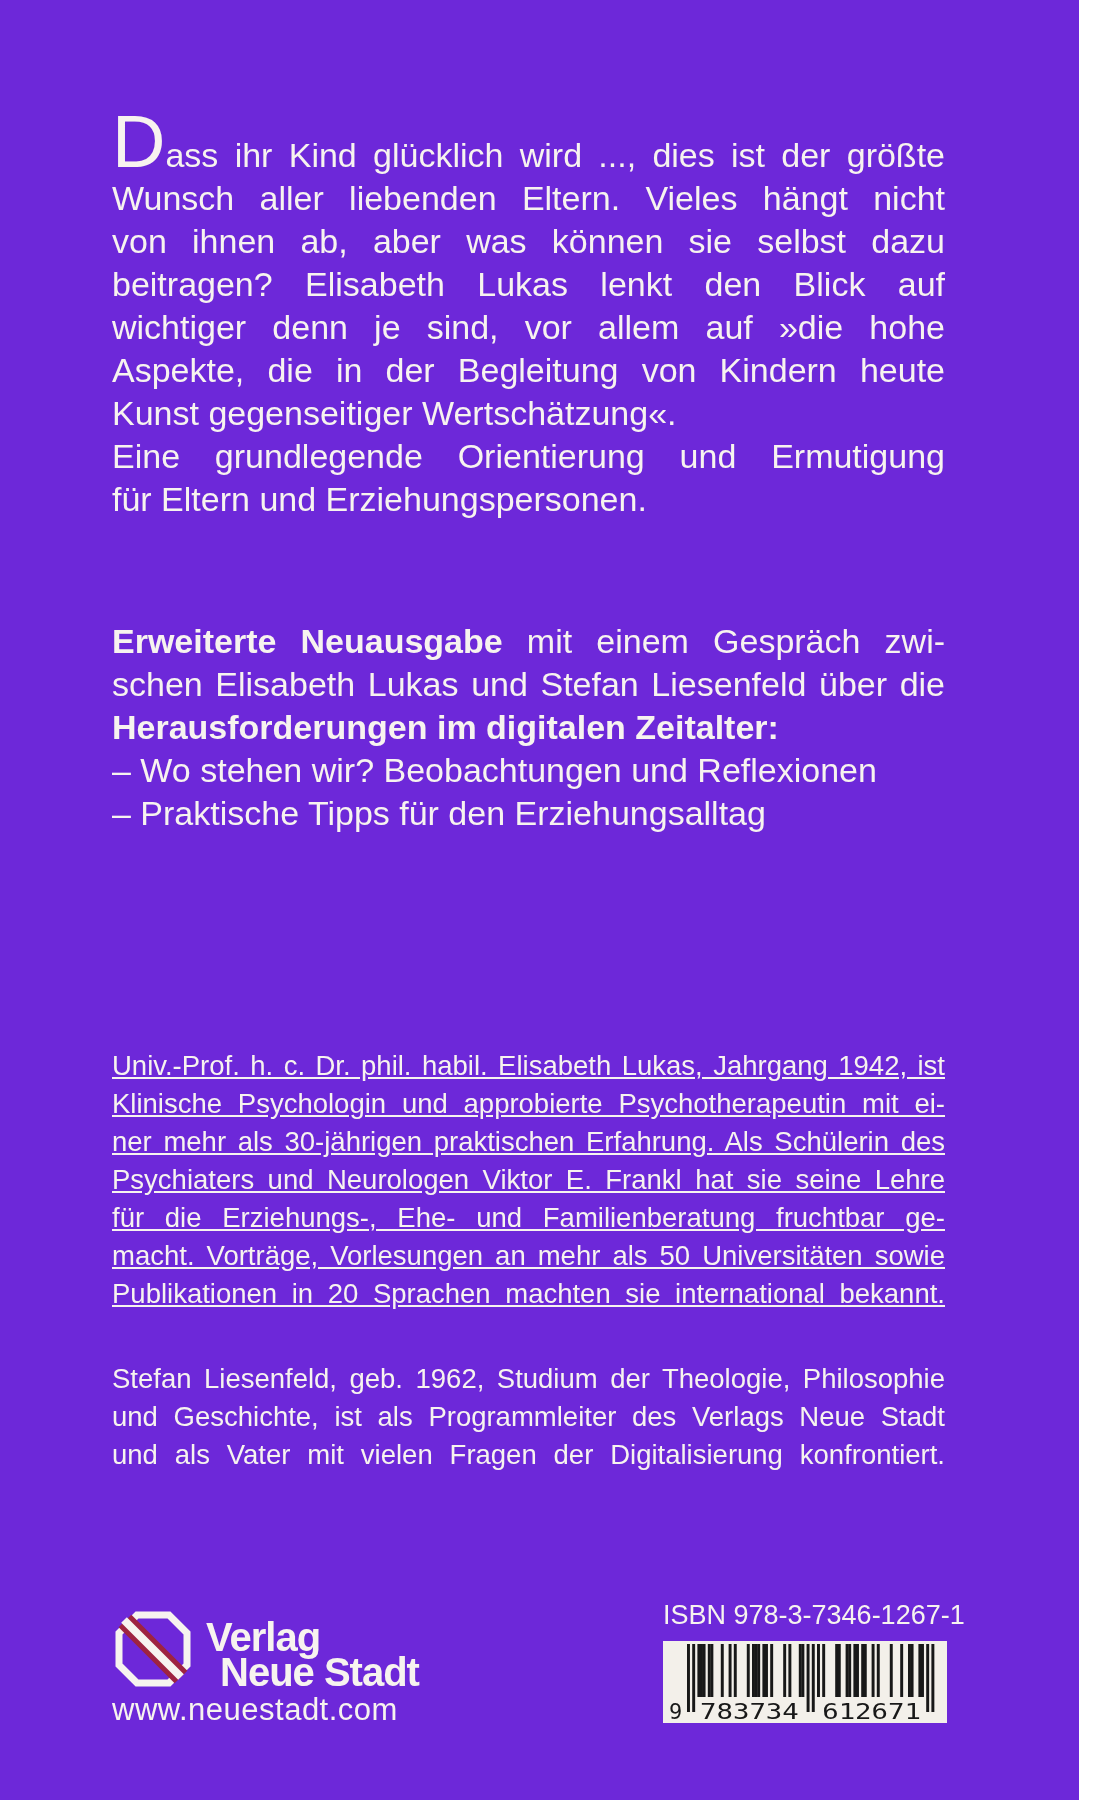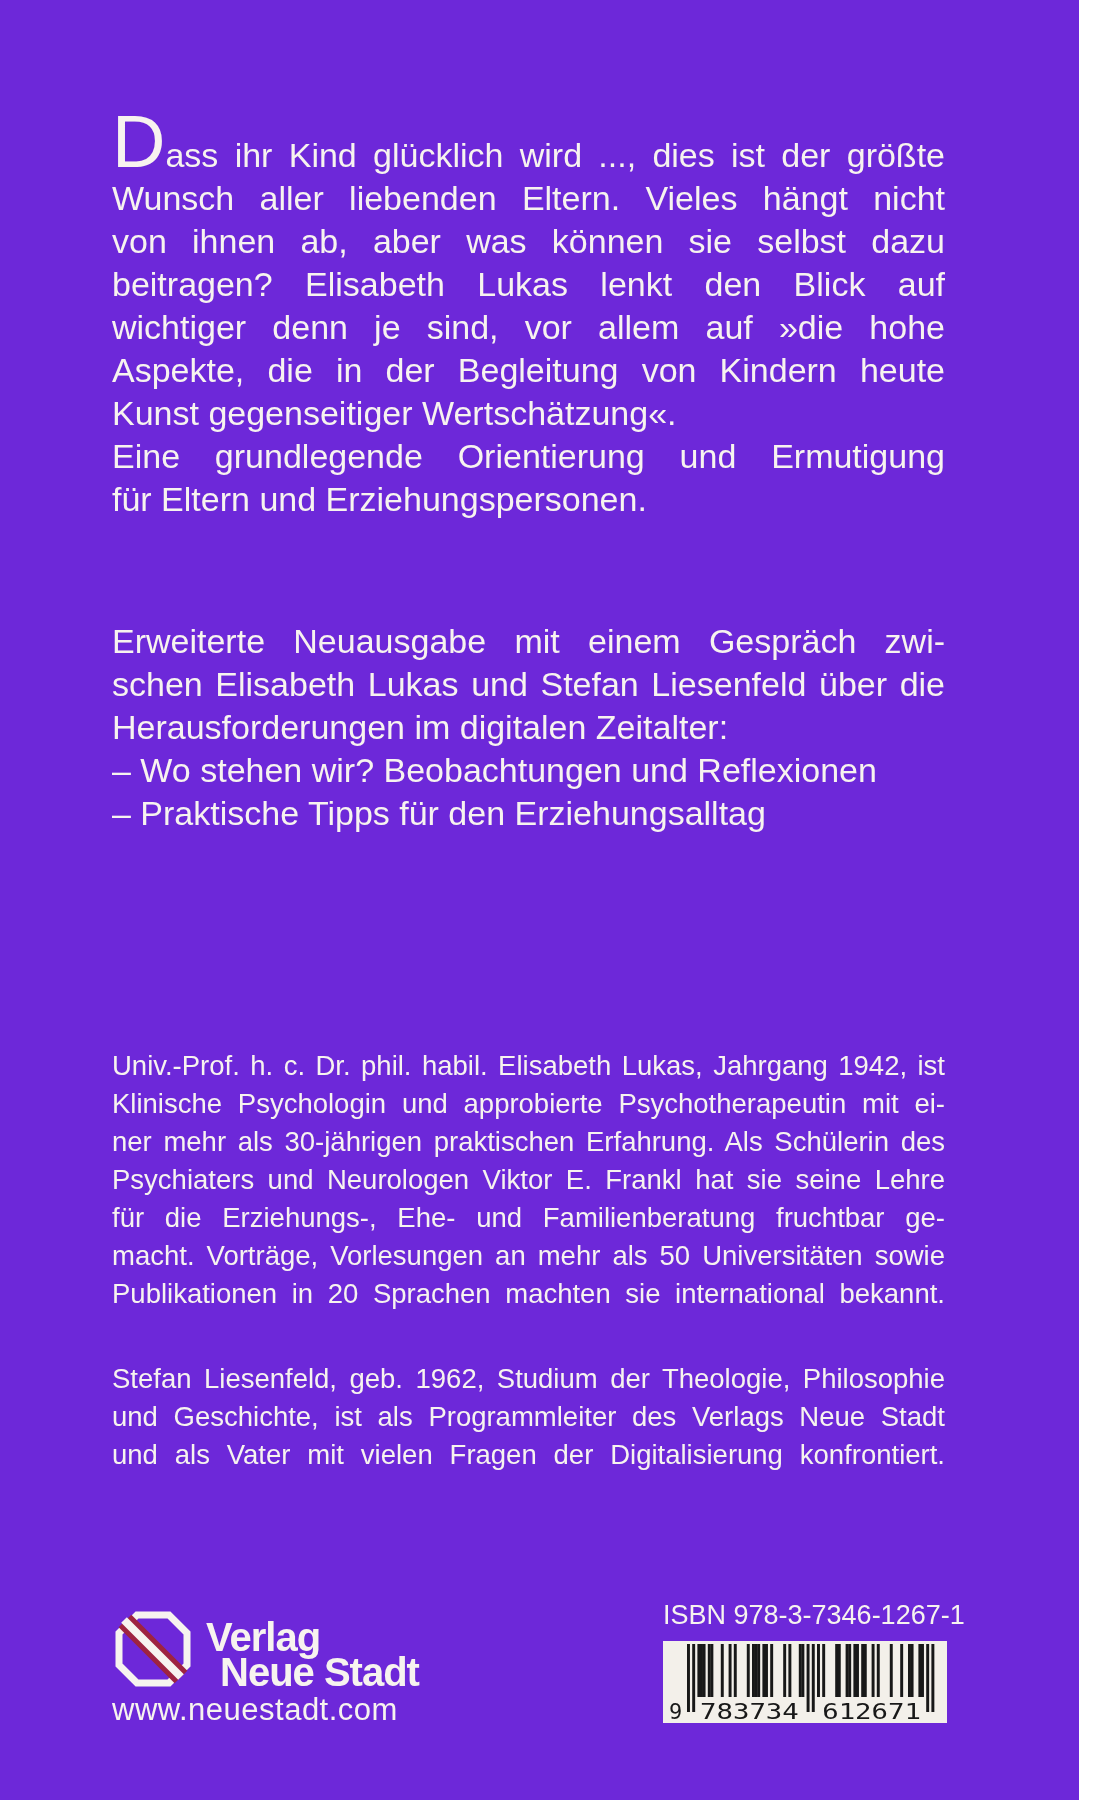--- a/index.html
+++ b/index.html
@@ -10,23 +10,23 @@
     color:#f7f3ef;
     font-family:"Liberation Sans", sans-serif;
     overflow:hidden;
   }
   .col { position:absolute; left:112px; width:833px; }
   .line { white-space:normal; }
   .j { text-align:justify; text-align-last:justify; }
   .blurb   { top:134px; font-size:34px; line-height:43px; }
   .dropcap { font-size:74px; line-height:0; }
   .edition { top:620px; font-size:34px; line-height:43px; }
-  .b { font-weight:400; }
+  .b { font-weight:700; }
   .bio  { font-size:27.5px; line-height:38px; }
-  .bio1 { top:1047px; }
+  .bio1 { top:1047px;text-decoration:underline; }
   .bio2 { top:1360px; }
 
   .logo { position:absolute; left:112px; top:1608px; display:flex; align-items:flex-end; }
   .logo-icon { width:82px; height:82px; flex:0 0 auto; }
   .logo-text { margin-left:12px; padding-top:4px; font-weight:700; font-size:40px; line-height:35px; letter-spacing:-1px; }
   .logo-text .l2 { margin-left:14px; }
   .website { position:absolute; left:112px; top:1692px; font-size:31px; letter-spacing:0.5px; }
 
   .isbn-label { position:absolute; left:663px; top:1600px; width:284px; text-align:center; font-size:27px; white-space:nowrap; }
   .barcode { position:absolute; left:663px; top:1641px; width:284px; height:82px; background:#f3f0ea; }

